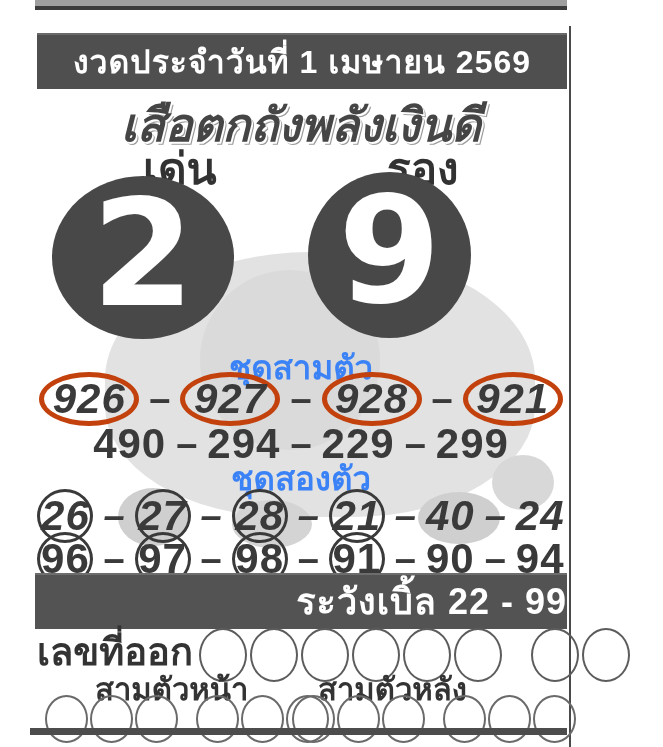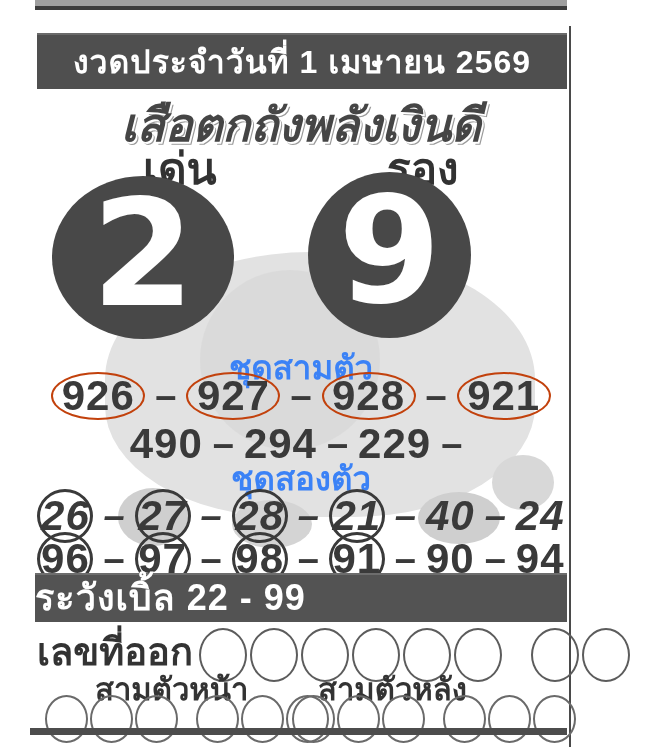--- a/index.html
+++ b/index.html
@@ -27,26 +27,26 @@
   .bigdigit{color:#fff;font-family:"DejaVu Sans",sans-serif;font-weight:bold;
             font-size:148px;line-height:1;transform:translateY(-4px);}
   .sec-head{position:absolute;left:35px;width:532px;text-align:center;
             font-size:33px;font-weight:bold;color:#3b82f6;}
   .h3set{top:341px;} .h2set{top:452px;}
   .numrow{position:absolute;left:35px;width:532px;display:flex;align-items:center;
           justify-content:center;font-weight:bold;color:#3a3a3a;}
   .r-oval{top:372px;} .r-plain3{top:420px;} .r-two1{top:489px;font-style:italic;} .r-two2{top:532px;}
   .num{font-size:42px;letter-spacing:1px;}
   .oval{display:inline-flex;align-items:center;justify-content:center;
-        min-width:74px;height:44px;padding:0 8px;border:2px solid #c2410c;border-radius:50%;}
+        min-width:74px;height:44px;padding:0 8px;border:5px solid #c2410c;border-radius:50%;font-style:italic;}
   .circ2{display:inline-flex;align-items:center;justify-content:center;
          width:50px;height:48px;border:3px solid #3a3a3a;border-radius:50%;}
   .dash{font-size:38px;font-weight:bold;margin:0 10px;color:#3a3a3a;}
-  .warn-bar{position:absolute;left:35px;top:573px;width:532px;height:49px;background:#535353;
-            display:flex;align-items:center;justify-content:flex-start;
+  .warn-bar{position:absolute;left:35px;top:573px;width:532px;height:56px;background:#535353;
+            display:flex;align-items:center;justify-content:flex-end;
             color:#fff;font-size:36px;font-weight:bold;letter-spacing:1px;
             box-shadow:inset 0 2px 0 #6d6d6d;}
   .result-row{position:absolute;left:37px;top:628px;width:530px;height:54px;
               display:flex;align-items:flex-end;}
   .result-label{font-size:38px;font-weight:bold;color:#333;margin-right:6px;white-space:nowrap;}
   .ring{width:44px;height:50px;border:2.5px solid #5c5c5c;border-radius:50%;
         background:transparent;flex:0 0 auto;margin-right:3px;}
   .ring-gap{width:26px;flex:0 0 auto;}
   .b-label{position:absolute;font-size:31px;font-weight:bold;color:#333;top:664px;}
   .bl-front{left:95px;} .bl-back{left:318px;}
@@ -102,20 +102,21 @@
       <span class="oval num">921</span>
     </div>
 
     <div class="numrow r-plain3">
       <span class="num">490</span>
       <span class="dash">–</span>
       <span class="num">294</span>
       <span class="dash">–</span>
       <span class="num">229</span>
       <span class="dash">–</span>
+      <span class="num">299</span>
     </div>
 
     <div class="sec-head h2set">ชุดสองตัว</div>
 
     <div class="numrow r-two1">
       <span class="circ2 num">26</span>
       <span class="dash">–</span>
       <span class="circ2 num">27</span>
       <span class="dash">–</span>
       <span class="circ2 num">28</span>

